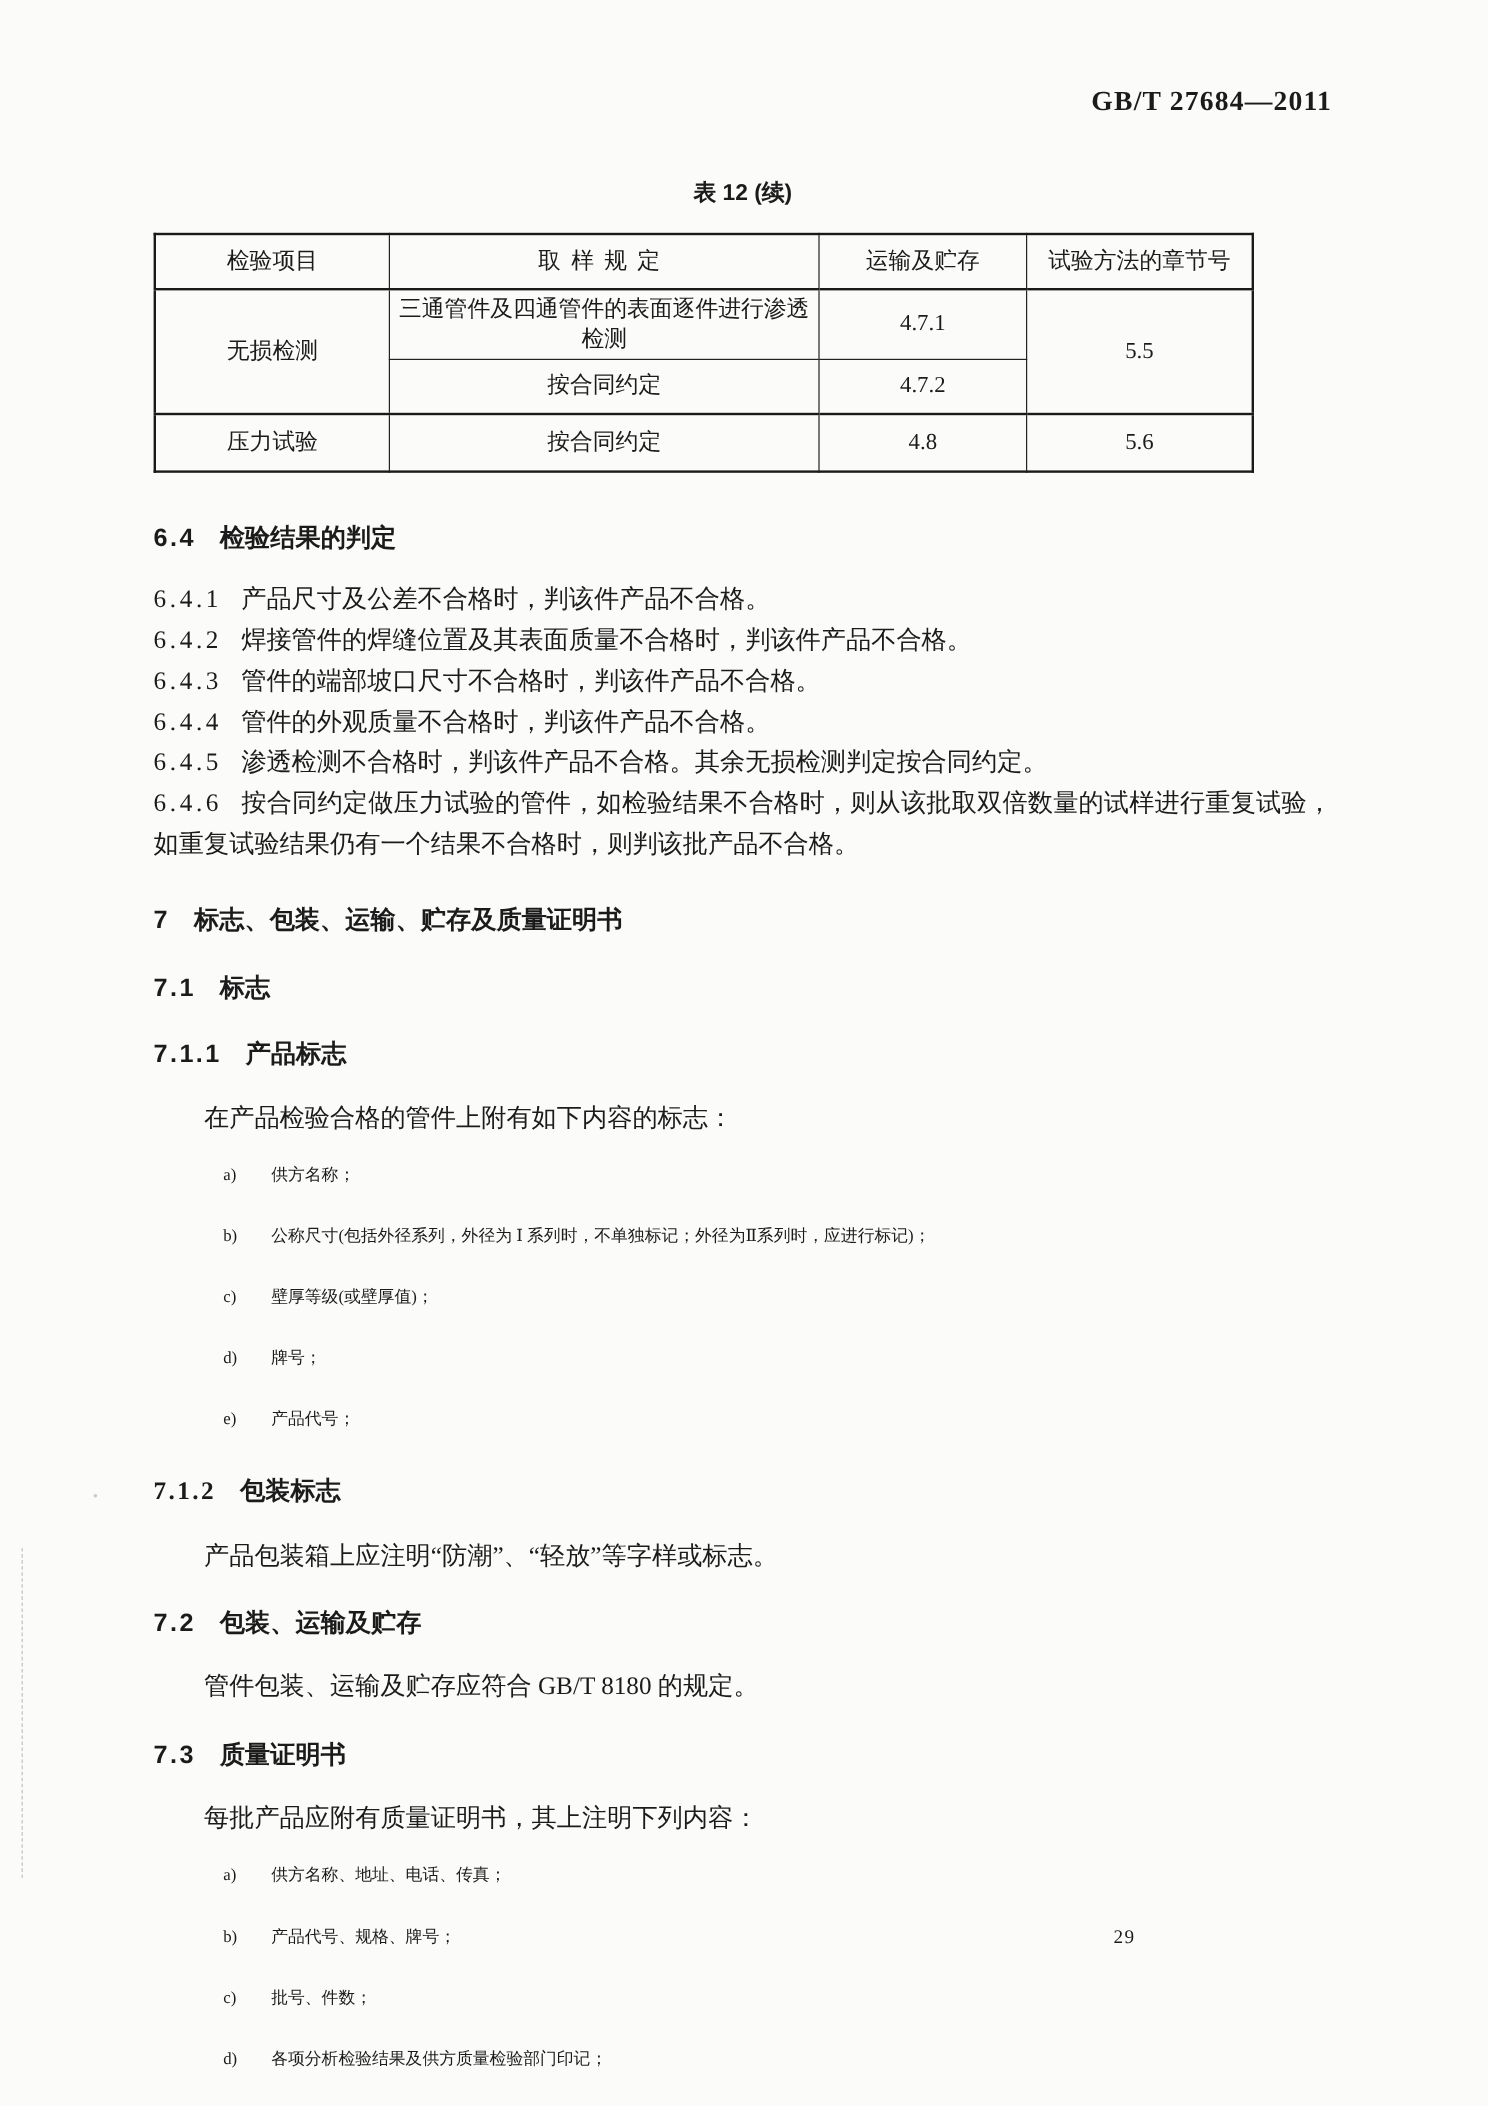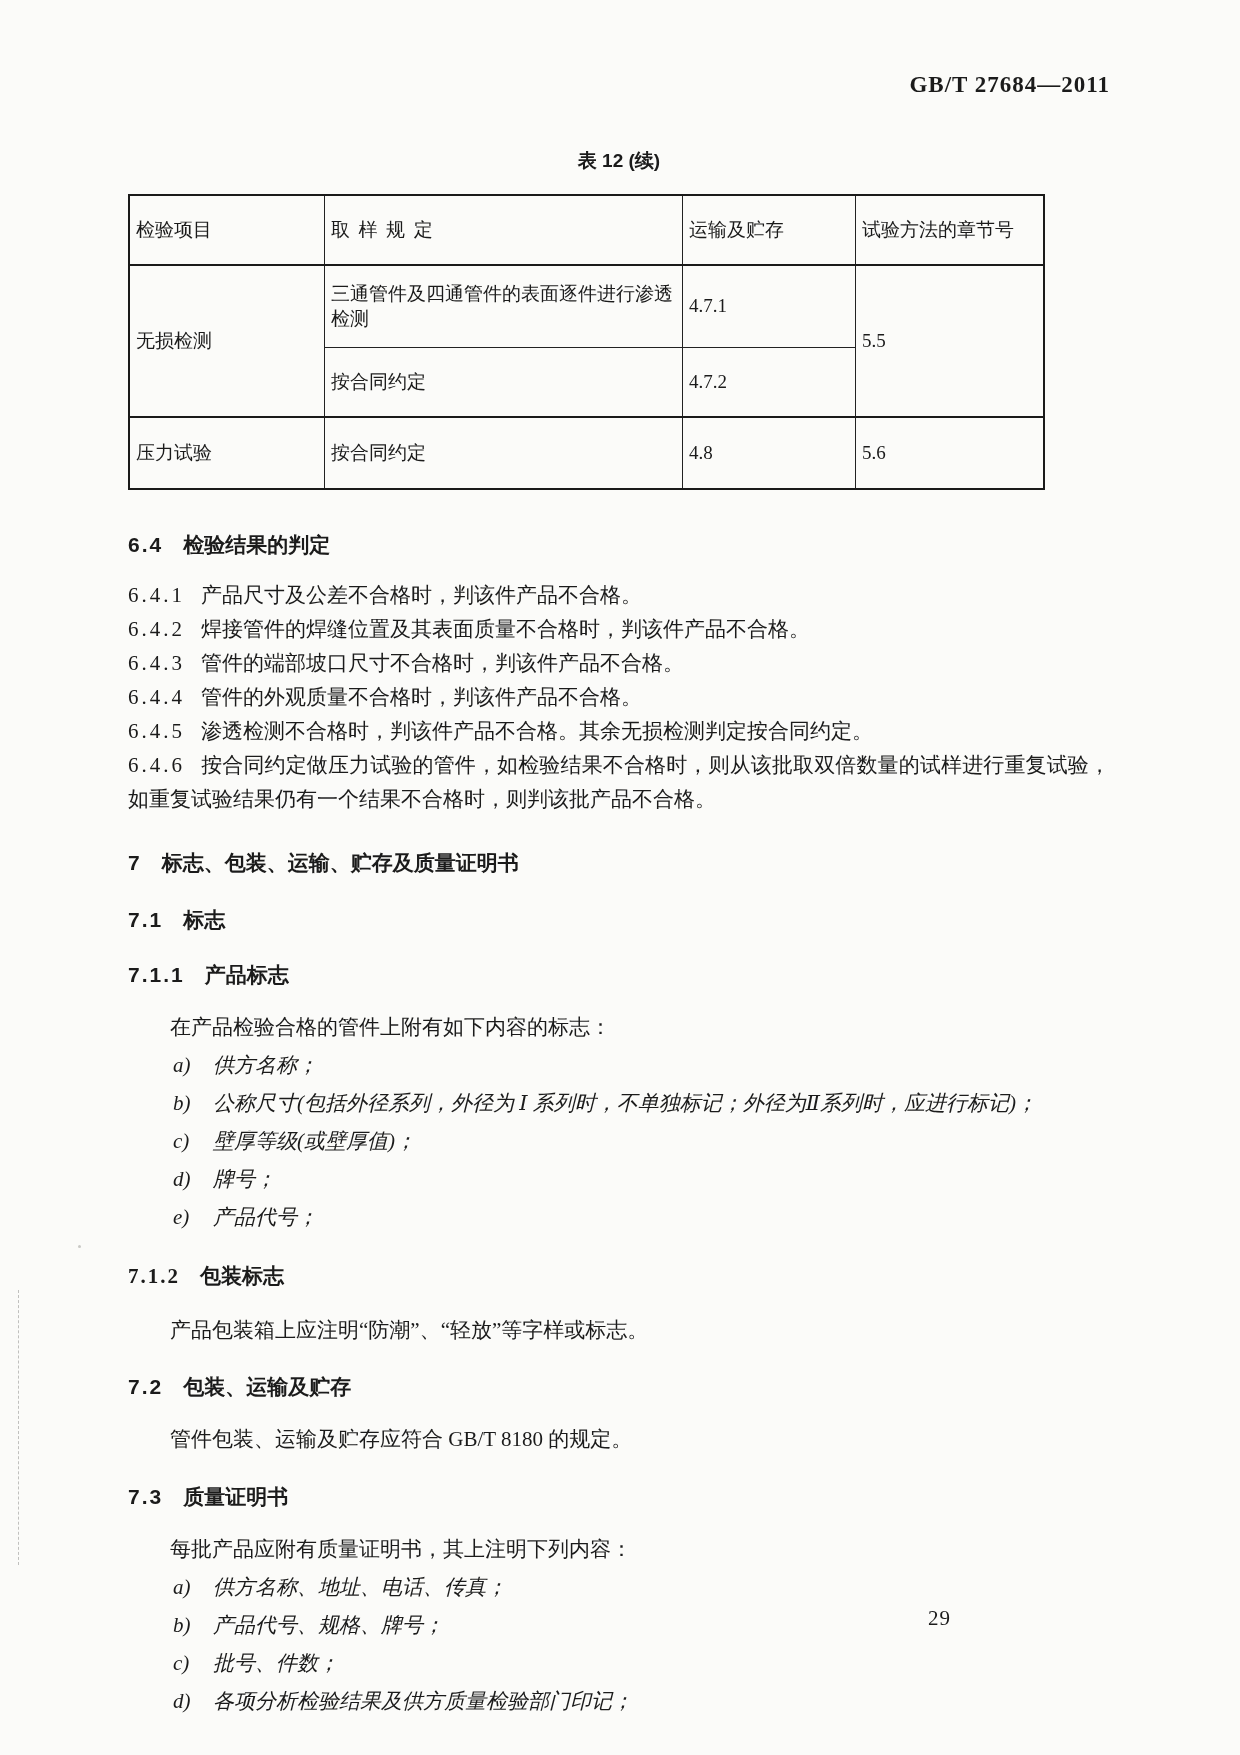--- a/index.html
+++ b/index.html
@@ -32,22 +32,23 @@
 
   table.std-table {
     margin-top: 20px;
     border-collapse: collapse;
     width: 862px;
     font-size: 19px;
     table-layout: fixed;
   }
   table.std-table td {
     border: 1px solid #222;
+    text-align: center;
     vertical-align: middle;
-    padding: 16px 6px;
+    padding: 4px 6px;
     line-height: 1.3;
   }
   table.std-table { border: 2.5px solid #1a1a1a; }
   table.std-table tr.hdr td { height: 36px; border-bottom: 2px solid #1a1a1a; }
   table.std-table tr.thick-top td { border-top: 2px solid #1a1a1a; }
   table.std-table tr td.c1 { width: 182px; }
   table.std-table tr td.c2 { width: 345px; }
   table.std-table tr td.c3 { width: 160px; }
   table.std-table tr td.c4 { width: 175px; }
   .sp { letter-spacing: 0.45em; }
@@ -82,33 +83,32 @@
   }
 
   .para {
     margin: 26px 0 0 0;
     font-size: 21px;
     line-height: 1.35;
     text-indent: 2em;
   }
   .list { margin-top: 8px; }
   .list-item {
-    font-size: 21px;
+    font-size: 14px;
     line-height: 33px;
     padding-left: 40px;
-    margin: 5px;
-    font-style: italic;
+    margin: 18px;
   }
   .list-label { display: inline-block; width: 40px; }
 
   .page-number {
     position: absolute;
     top: 1606px;
     left: 928px;
-    font-size: 21px;
+    font-size: 16px;
     letter-spacing: 1px;
   }
 
   .scan-artifact {
     position: absolute;
     left: 18px; top: 1290px;
     height: 275px; width: 0;
     border-left: 1px dashed #9a9a98;
     opacity: .6;
   }

